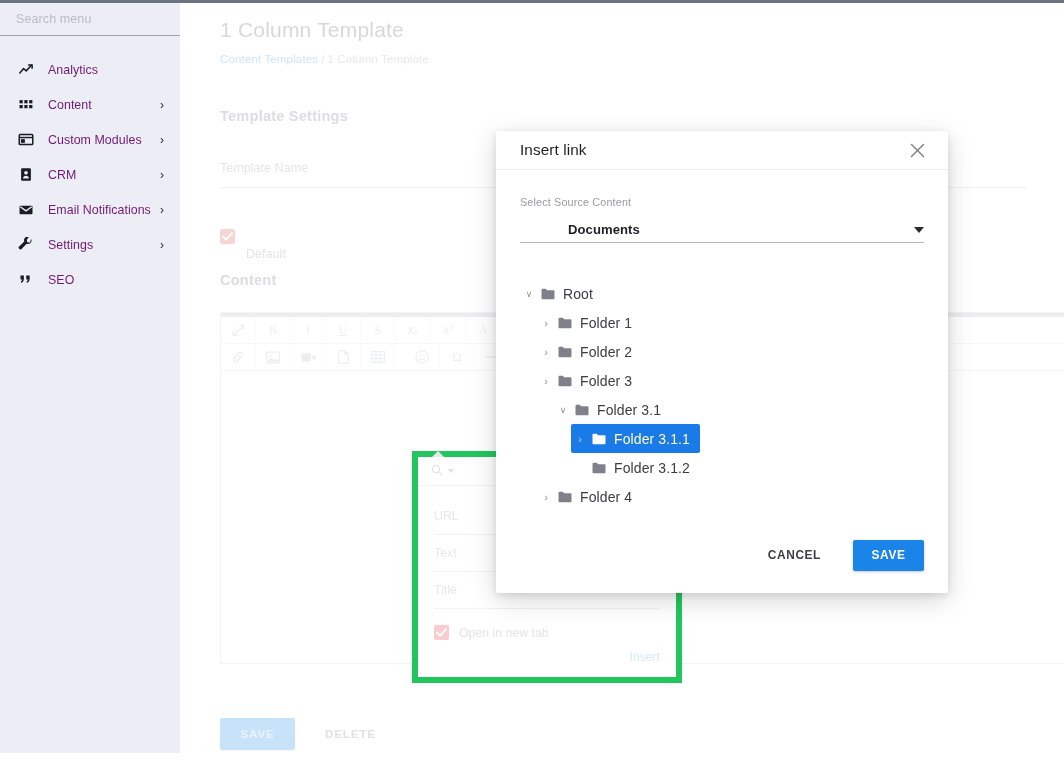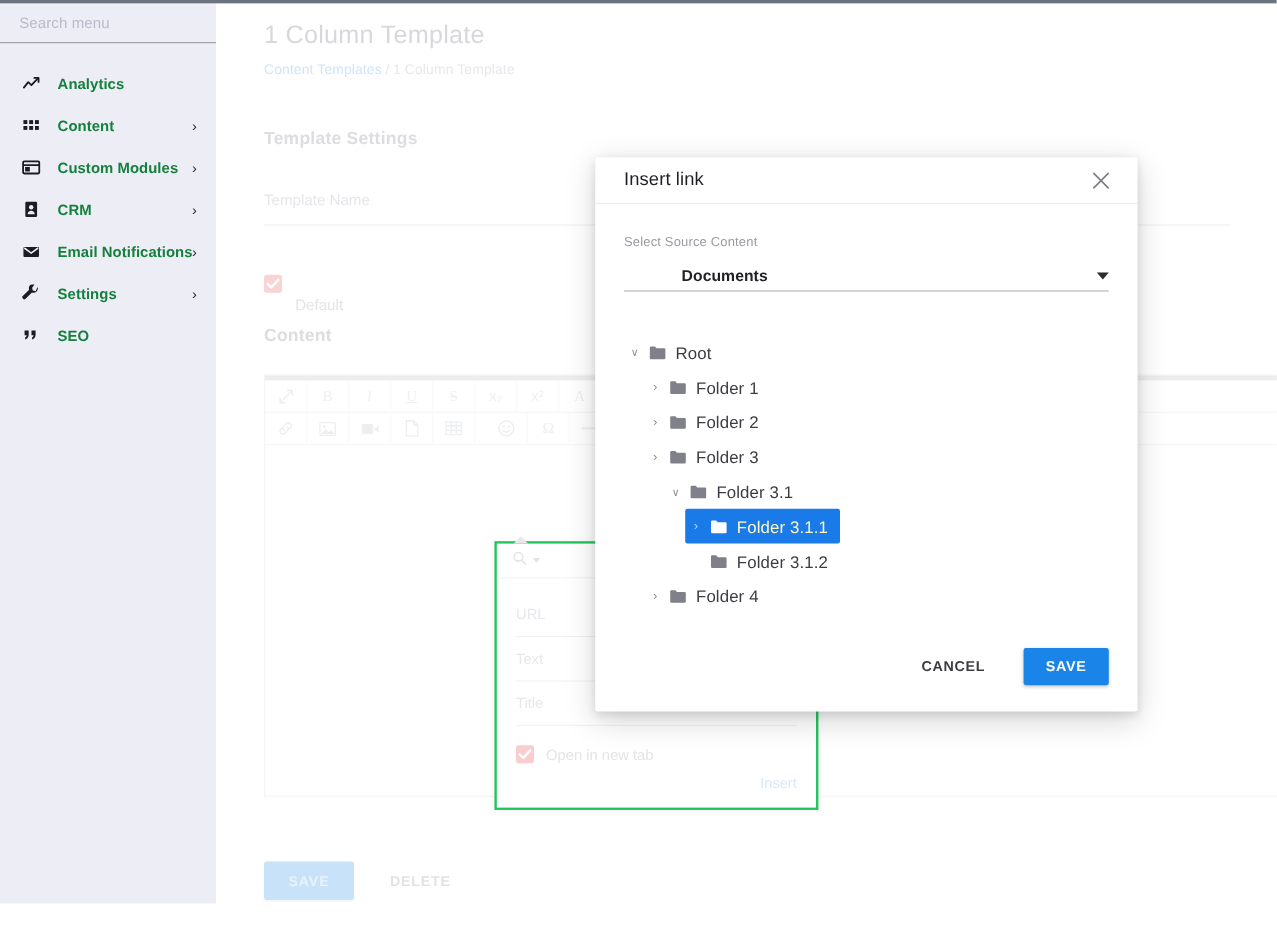--- a/index.html
+++ b/index.html
@@ -32,21 +32,21 @@
     position:relative; display:flex; align-items:center;
     height:35px; padding:0 14px 0 17px; cursor:pointer;
   }
   .nav-icon {
     width:17px; height:17px; margin-right:14px;
     display:flex; align-items:center; justify-content:center;
     color:#1b1b22; flex:0 0 auto;
   }
   .nav-icon svg { display:block; }
   .nav-label {
-    font-size:12.4px; color:#15803d; font-weight:bold; letter-spacing:.05px;
+    font-size:12.4px; color:#701a75; font-weight:normal; letter-spacing:.05px;
     white-space:nowrap;
   }
   .nav-chev {
     position:absolute; right:16px; top:50%; transform:translateY(-50%);
     font-size:12px; color:#2b2b33; line-height:1;
   }
 
   
   .main { position:absolute; left:180px; top:3px; width:884px; height:771px; background:#fff; }
 
@@ -98,21 +98,21 @@
   }
   .tb-btn.ital { font-style:italic; font-family:"Liberation Serif", serif; }
   .tb-btn.serif { font-family:"Liberation Serif", serif; }
   .tb-btn svg { display:block; }
   .tb-gap { width:9px; height:27px; }
   .editor-body { position:relative; height:292px; }
 
   
   .link-pop {
     position:absolute; left:191px; top:80px; width:270px;
-    background:#fff; border:2px solid #22c55e;
+    background:#fff; border:6px solid #22c55e;
     box-shadow:0 1px 6px rgba(0,0,0,.05);
   }
   .pop-caret {
     position:absolute; left:14px; top:-6px;
     width:0; height:0; border-left:6px solid transparent;
     border-right:6px solid transparent; border-bottom:6px solid #e8e8eb;
   }
   .pop-search {
     height:29px; display:flex; align-items:center; gap:5px;
     padding-left:13px; border-bottom:1px solid #f4f4f6;

